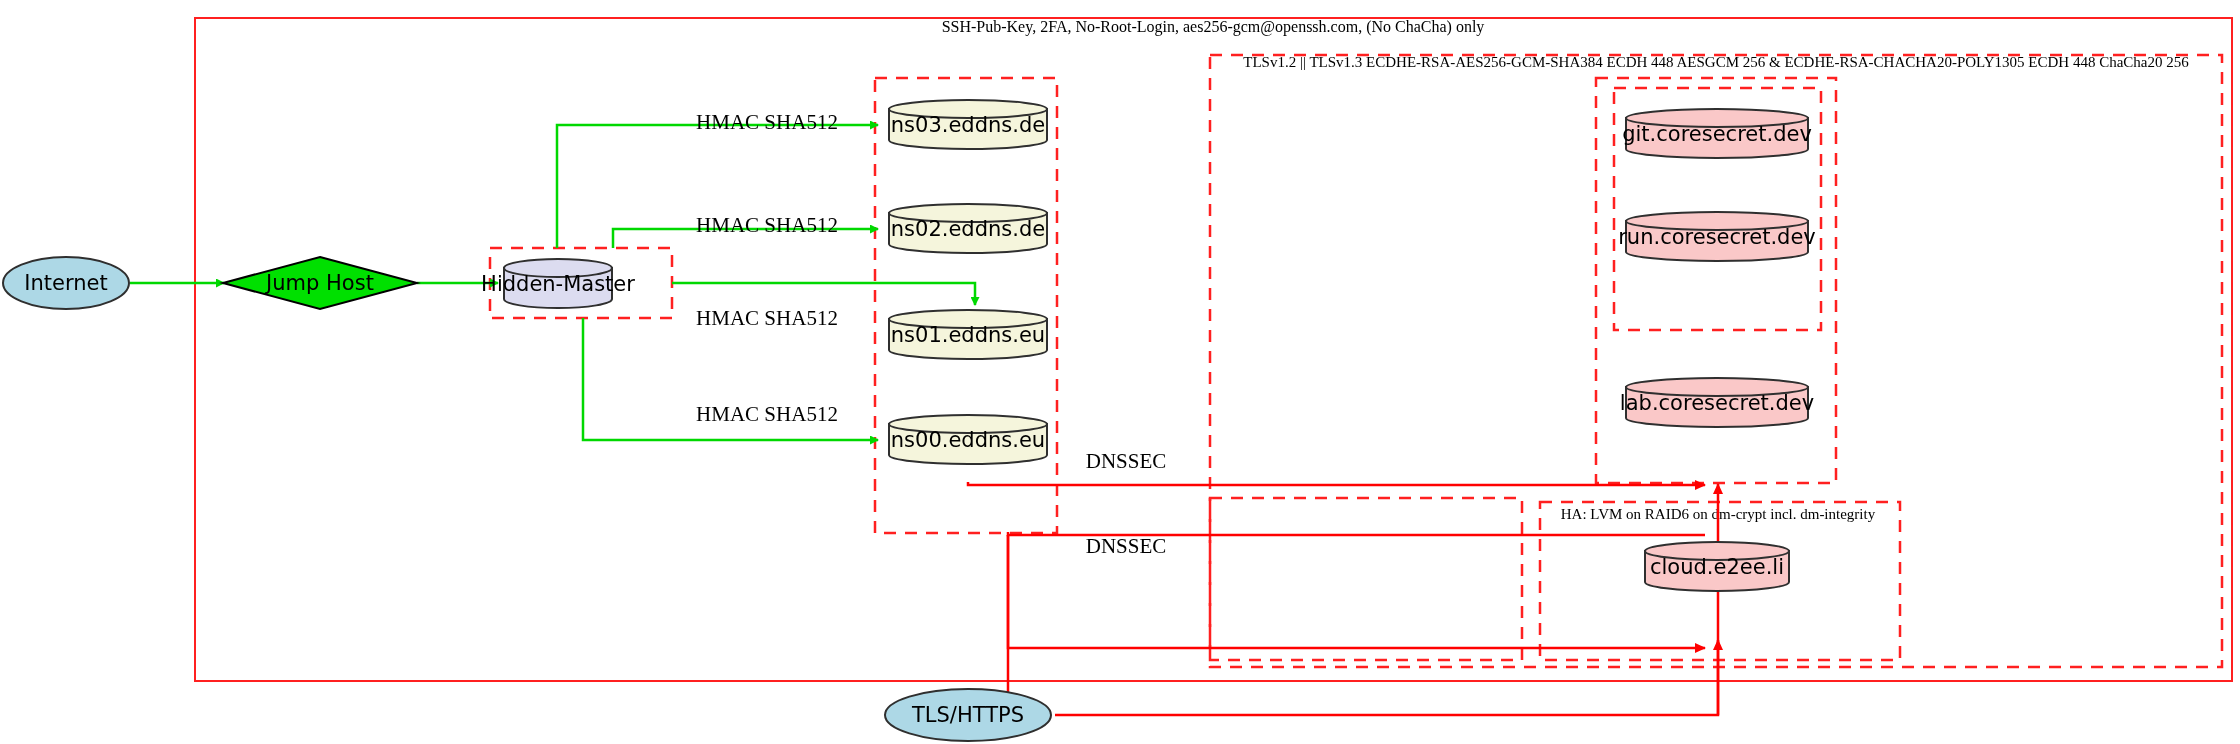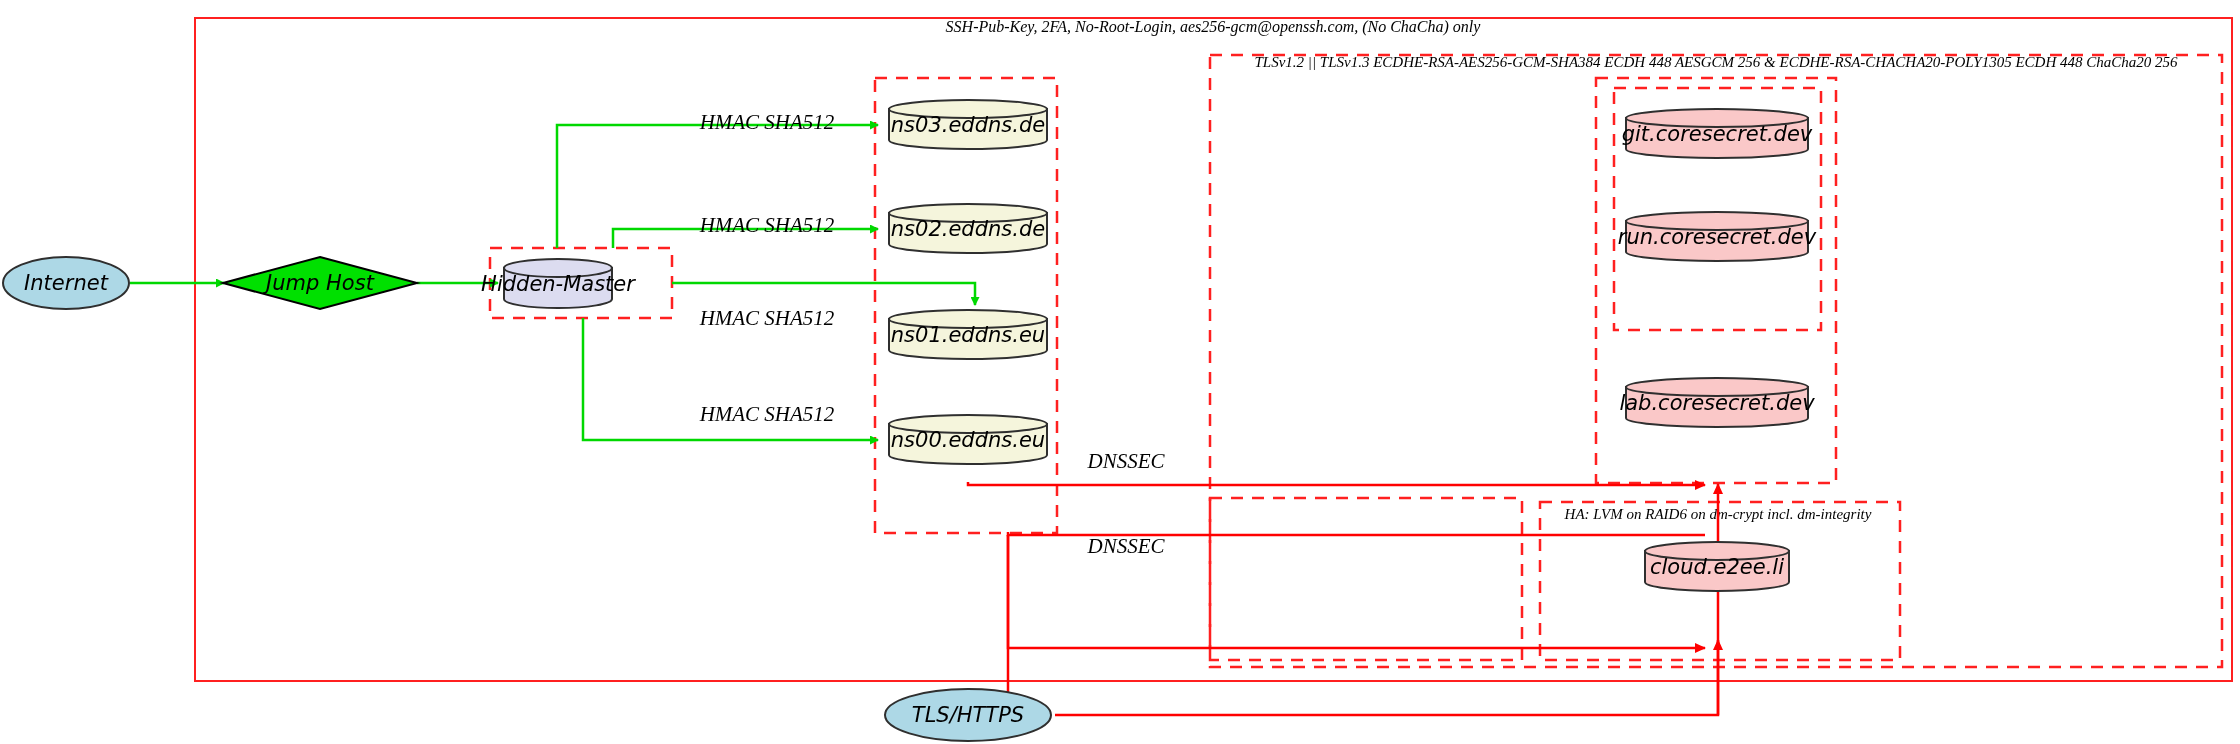--- a/index.html
+++ b/index.html
@@ -1,17 +1,17 @@
 <!DOCTYPE html>
 <html><head>
 <meta charset="utf-8">
 <style>
   html,body{margin:0;padding:0;background:#ffffff;}
   body{width:2240px;height:744px;font-family:"Liberation Sans",sans-serif;overflow:hidden;}
-  #diagram{position:relative;width:2240px;height:729px;font-style:italic;}
+  #diagram{position:relative;width:2240px;height:729px;}
   svg{display:block;}
   .node-label{font-family:"DejaVu Sans",sans-serif;font-size:21px;fill:#000;dominant-baseline:middle;text-anchor:middle;}
   .edge-label{font-family:"Liberation Serif",serif;font-size:21px;fill:#000;dominant-baseline:middle;text-anchor:middle;}
   .cluster-label{font-family:"Liberation Serif",serif;font-size:15px;fill:#000;dominant-baseline:middle;text-anchor:middle;}
   .cluster-label-big{font-family:"Liberation Serif",serif;font-size:16px;fill:#000;dominant-baseline:middle;text-anchor:middle;}
 </style>
 </head>
 <body>
 
 <div id="diagram">

